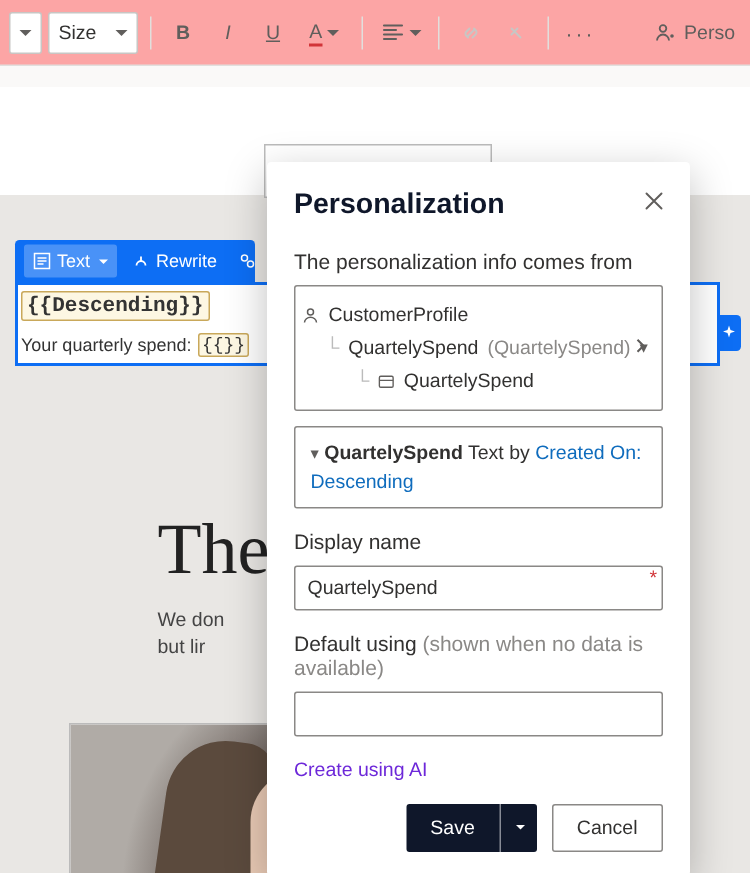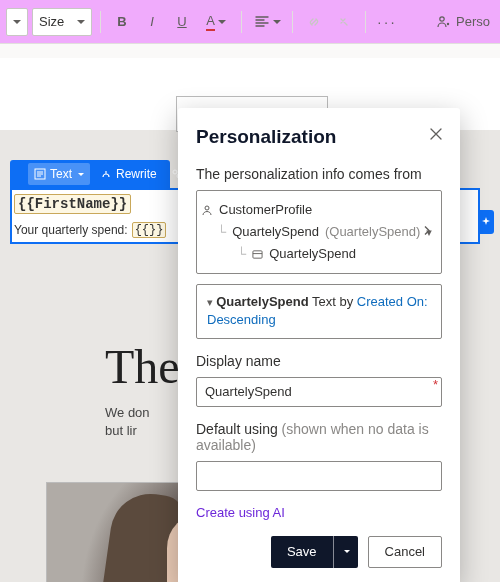--- a/index.html
+++ b/index.html
@@ -1,38 +1,38 @@
 <!DOCTYPE html>
 <html><head>
 <meta charset="utf-8">
 <style>
   * { box-sizing: border-box; margin: 0; padding: 0; font-family: "Segoe UI", Arial, sans-serif; }
   body { width: 500px; height: 582px; overflow: hidden; background: #faf9f8; position: relative; }
 
   
-  .toolbar { height: 44px; background: #f0abfc; border-bottom: 1px solid #e1dfdd; display: flex; align-items: center; padding: 0 6px; gap: 4px; font-size: 13px; color: #323130; }
+  .toolbar { height: 44px; background: #fca5a5; border-bottom: 1px solid #e1dfdd; display: flex; align-items: center; padding: 0 6px; gap: 4px; font-size: 13px; color: #323130; }
   .tb-drop { height: 28px; border: 1px solid #c8c6c4; background: #fff; display: flex; align-items: center; padding: 0 6px; gap: 6px; border-radius: 2px; cursor: pointer; }
   .tb-chev { width: 0; height: 0; border-left: 4px solid transparent; border-right: 4px solid transparent; border-top: 4px solid #605e5c; }
   .tb-sep { width: 1px; height: 22px; background: #e1dfdd; margin: 0 4px; }
   .tb-btn { width: 26px; height: 26px; display: flex; align-items: center; justify-content: center; cursor: pointer; color: #605e5c; border-radius: 2px; }
   .tb-btn svg { width: 16px; height: 16px; }
   .tb-more { letter-spacing: 2px; font-size: 14px; }
   .tb-right { margin-left: auto; display: flex; align-items: center; gap: 4px; }
   .disabled { color: #c8c6c4; }
 
   
   .band { height: 74px; background: #fff; margin-top: 14px; }
 
   
   .canvas { position: absolute; left: 0; right: 0; top: 130px; bottom: 0; background: #e9e7e4; padding-left: 10px; }
 
   
   .ribbon { display: flex; align-items: center; background: #0d6ef4; height: 28px; border-radius: 3px 3px 0 0; padding: 0 6px; gap: 2px; width: 160px; margin-top: 30px; }
   .ribbon-btn { display: flex; align-items: center; color: #fff; font-size: 12px; padding: 0 6px; height: 22px; gap: 4px; border-radius: 2px; cursor: pointer; }
-  .ribbon-btn.active { background: rgba(255,255,255,.25); margin-left: 12px; }
+  .ribbon-btn.active { background: rgba(255,255,255,.25); }
   .ribbon-btn svg { width: 12px; height: 12px; }
   .rib-chev { width: 0; height: 0; border-left: 3px solid transparent; border-right: 3px solid transparent; border-top: 3px solid #fff; margin-left: 2px; }
   .rib-sep { width: 1px; height: 18px; background: rgba(255,255,255,.4); }
 
   
   .sel-wrap { border: 2px solid #0d6ef4; background: #fff; width: 470px; }
   .token-line { display: flex; align-items: center; padding: 4px 2px; gap: 6px; flex-wrap: wrap; }
   .token { font-family: "Courier New", monospace; font-weight: bold; font-size: 14px; padding: 1px 3px; border: 1px solid #c9a85a; background: #fdf7e3; border-radius: 2px; color: #333; }
   .small-text { font-size: 12px; color: #333; text-align: center; }
   .small-token { font-family: "Courier New", monospace; font-size: 12px; border: 1px solid #c9a85a; background: #fdf7e3; padding: 0 2px; border-radius: 2px; color: #333; }
@@ -170,21 +170,21 @@
     <div class="ribbon-btn" style="padding:0 4px;">
       <svg viewBox="0 0 12 12">
           <circle cx="4" cy="4" r="2" fill="none" stroke="#fff"></circle>
           <circle cx="8" cy="8" r="2" fill="none" stroke="#fff"></circle>
         </svg>
     </div>
   </div>
 
   <div class="sel-wrap">
     <div class="token-line">
-      <span class="token">{{FirstName}}</span>
+      <span class="token">{{Descending}}</span>
     </div>
     <div class="token-line" style="gap:4px;">
       <span class="small-text">Your quarterly spend:</span>
       <span class="small-token">{{}}</span>
     </div>
   </div>
 
   <div class="page-heading">The</div>
   <div class="page-sub">
     <span>We don</span><br>

